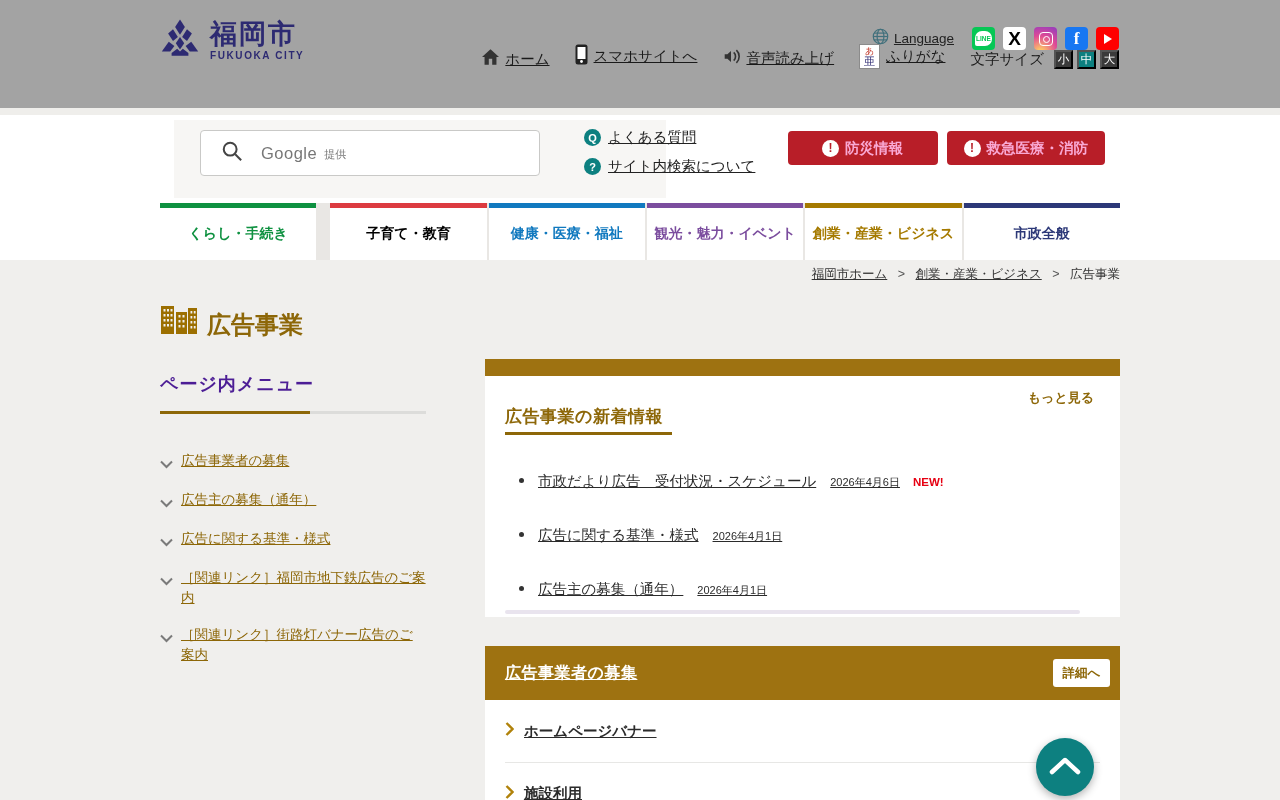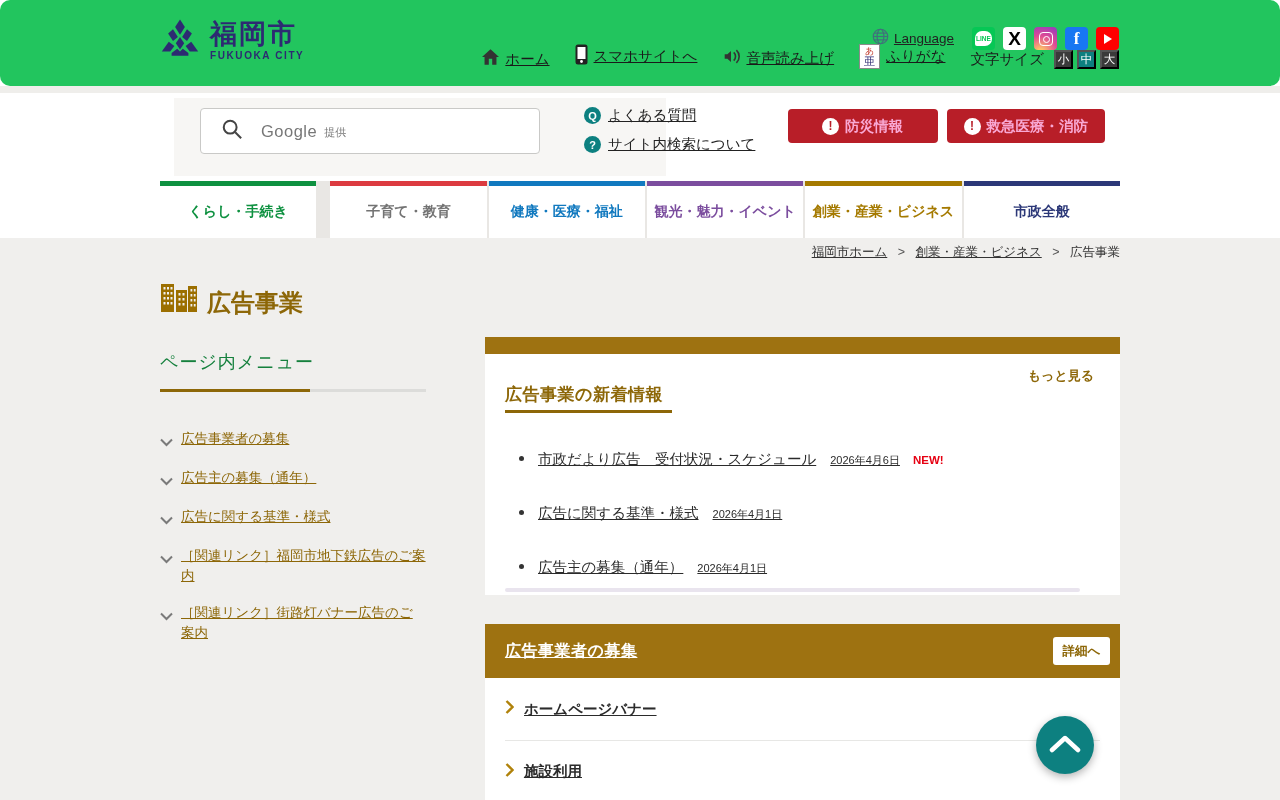--- a/index.html
+++ b/index.html
@@ -1,21 +1,21 @@
 <!DOCTYPE html>
 <html lang="ja"><head>
 <meta charset="utf-8">
 <style>
   * { box-sizing: border-box; margin: 0; padding: 0; }
   html,body { width:1280px; height:800px; overflow:hidden; }
   body { font-family:"Liberation Sans","DejaVu Sans",sans-serif; background:#fff; color:#222; }
   a { cursor:pointer; }
 
   
-  .header { position:relative; height:86px; background:#22c55e;border-radius:10px; }
+  .header { position:relative; height:108px; background:#a3a3a3; }
   .logo { position:absolute; left:159px; top:17px; display:flex; align-items:center; gap:9px; }
   .logo-jp { font-size:27px; font-weight:bold; color:#2d2a72; letter-spacing:2px; line-height:1; }
   .logo-en { font-size:10px; font-weight:bold; color:#2d2a72; letter-spacing:1.6px; margin-top:2px; }
 
   .top-right { position:absolute; top:27px; right:161px; display:flex; align-items:center; gap:8px; }
   .lang { display:flex; align-items:center; gap:5px; margin-right:10px; }
   .lang-label { font-size:13.5px; color:#222; text-decoration:underline; }
   .social { width:23px; height:23px; border-radius:4px; display:flex; align-items:center; justify-content:center; overflow:hidden; }
   .soc-line { background:#06C755; color:#fff; font-size:6.5px; font-weight:bold; }
   .line-bubble { width:17px; height:15px; background:#fff; border-radius:7px 7px 7px 2px; display:flex; align-items:center; justify-content:center; color:#06C755; }
@@ -65,21 +65,21 @@
   .content { position:relative; height:562px; background:#f0efed; }
   .breadcrumb { position:absolute; top:6px; left:160px; width:960px; text-align:right; font-size:12.5px; color:#333; }
   .bc-link { color:#333; text-decoration:underline; }
   .bc-sep { margin:0 7px; color:#555; }
   .bc-current { color:#333; }
 
   .title-row { position:absolute; top:44px; left:160px; display:flex; align-items:flex-end; gap:9px; }
   .page-title { font-size:24px; font-weight:bold; color:#8d6708; line-height:1.1; }
 
   .sidebar { position:absolute; left:160px; top:112px; width:266px; }
-  .sb-head { font-size:18px; font-weight:normal; color:#15803d; letter-spacing:1px; }
+  .sb-head { font-size:18px; font-weight:bold; color:#4c1d95; letter-spacing:1px; }
   .sb-rule { margin-top:15px; height:3px; background:#dcdcda; position:relative; }
   .sb-rule::before { content:""; position:absolute; left:0; top:0; width:150px; height:3px; background:#8d6708; }
   .sb-list { margin-top:37px; list-style:none; }
   .sb-item { display:flex; align-items:flex-start; gap:8px; margin-bottom:17px; }
   .sb-item .chev { flex:none; margin-top:4px; }
   .sb-link { font-size:13.5px; line-height:20px; color:#8d6708; text-decoration:underline; }
 
   .main { position:absolute; left:485px; top:99px; width:635px; }
   .gold-bar { height:17px; background:#9e7211; }
   .news-panel { position:relative; height:241px; background:#fff; }
@@ -239,21 +239,21 @@
         <span class="excl-circle">!</span>
         <span class="emg-label">救急医療・消防</span>
       </a>
     </div>
   </div>
 </div>
 
 <div class="tab-row">
   <div class="tabs">
     <a class="tab" style="border-top-color: rgb(14, 145, 64); color: rgb(14, 145, 64);">くらし・手続き</a>
-    <a class="tab" style="border-top-color: rgb(220, 59, 64); color: #737373; margin-left: 12px;">子育て・教育</a>
+    <a class="tab" style="border-top-color: rgb(220, 59, 64); color: #000000; margin-left: 12px;">子育て・教育</a>
     <a class="tab" style="border-top-color: rgb(17, 121, 191); color: rgb(17, 121, 191);">健康・医療・福祉</a>
     <a class="tab" style="border-top-color: rgb(123, 77, 158); color: rgb(123, 77, 158);">観光・魅力・イベント</a>
     <a class="tab" style="border-top-color: rgb(165, 122, 0); color: rgb(165, 122, 0);">創業・産業・ビジネス</a>
     <a class="tab" style="border-top-color: rgb(44, 56, 120); color: rgb(44, 56, 120);">市政全般</a>
   </div>
 </div>
 
 <div class="content">
 
   <div class="breadcrumb">

